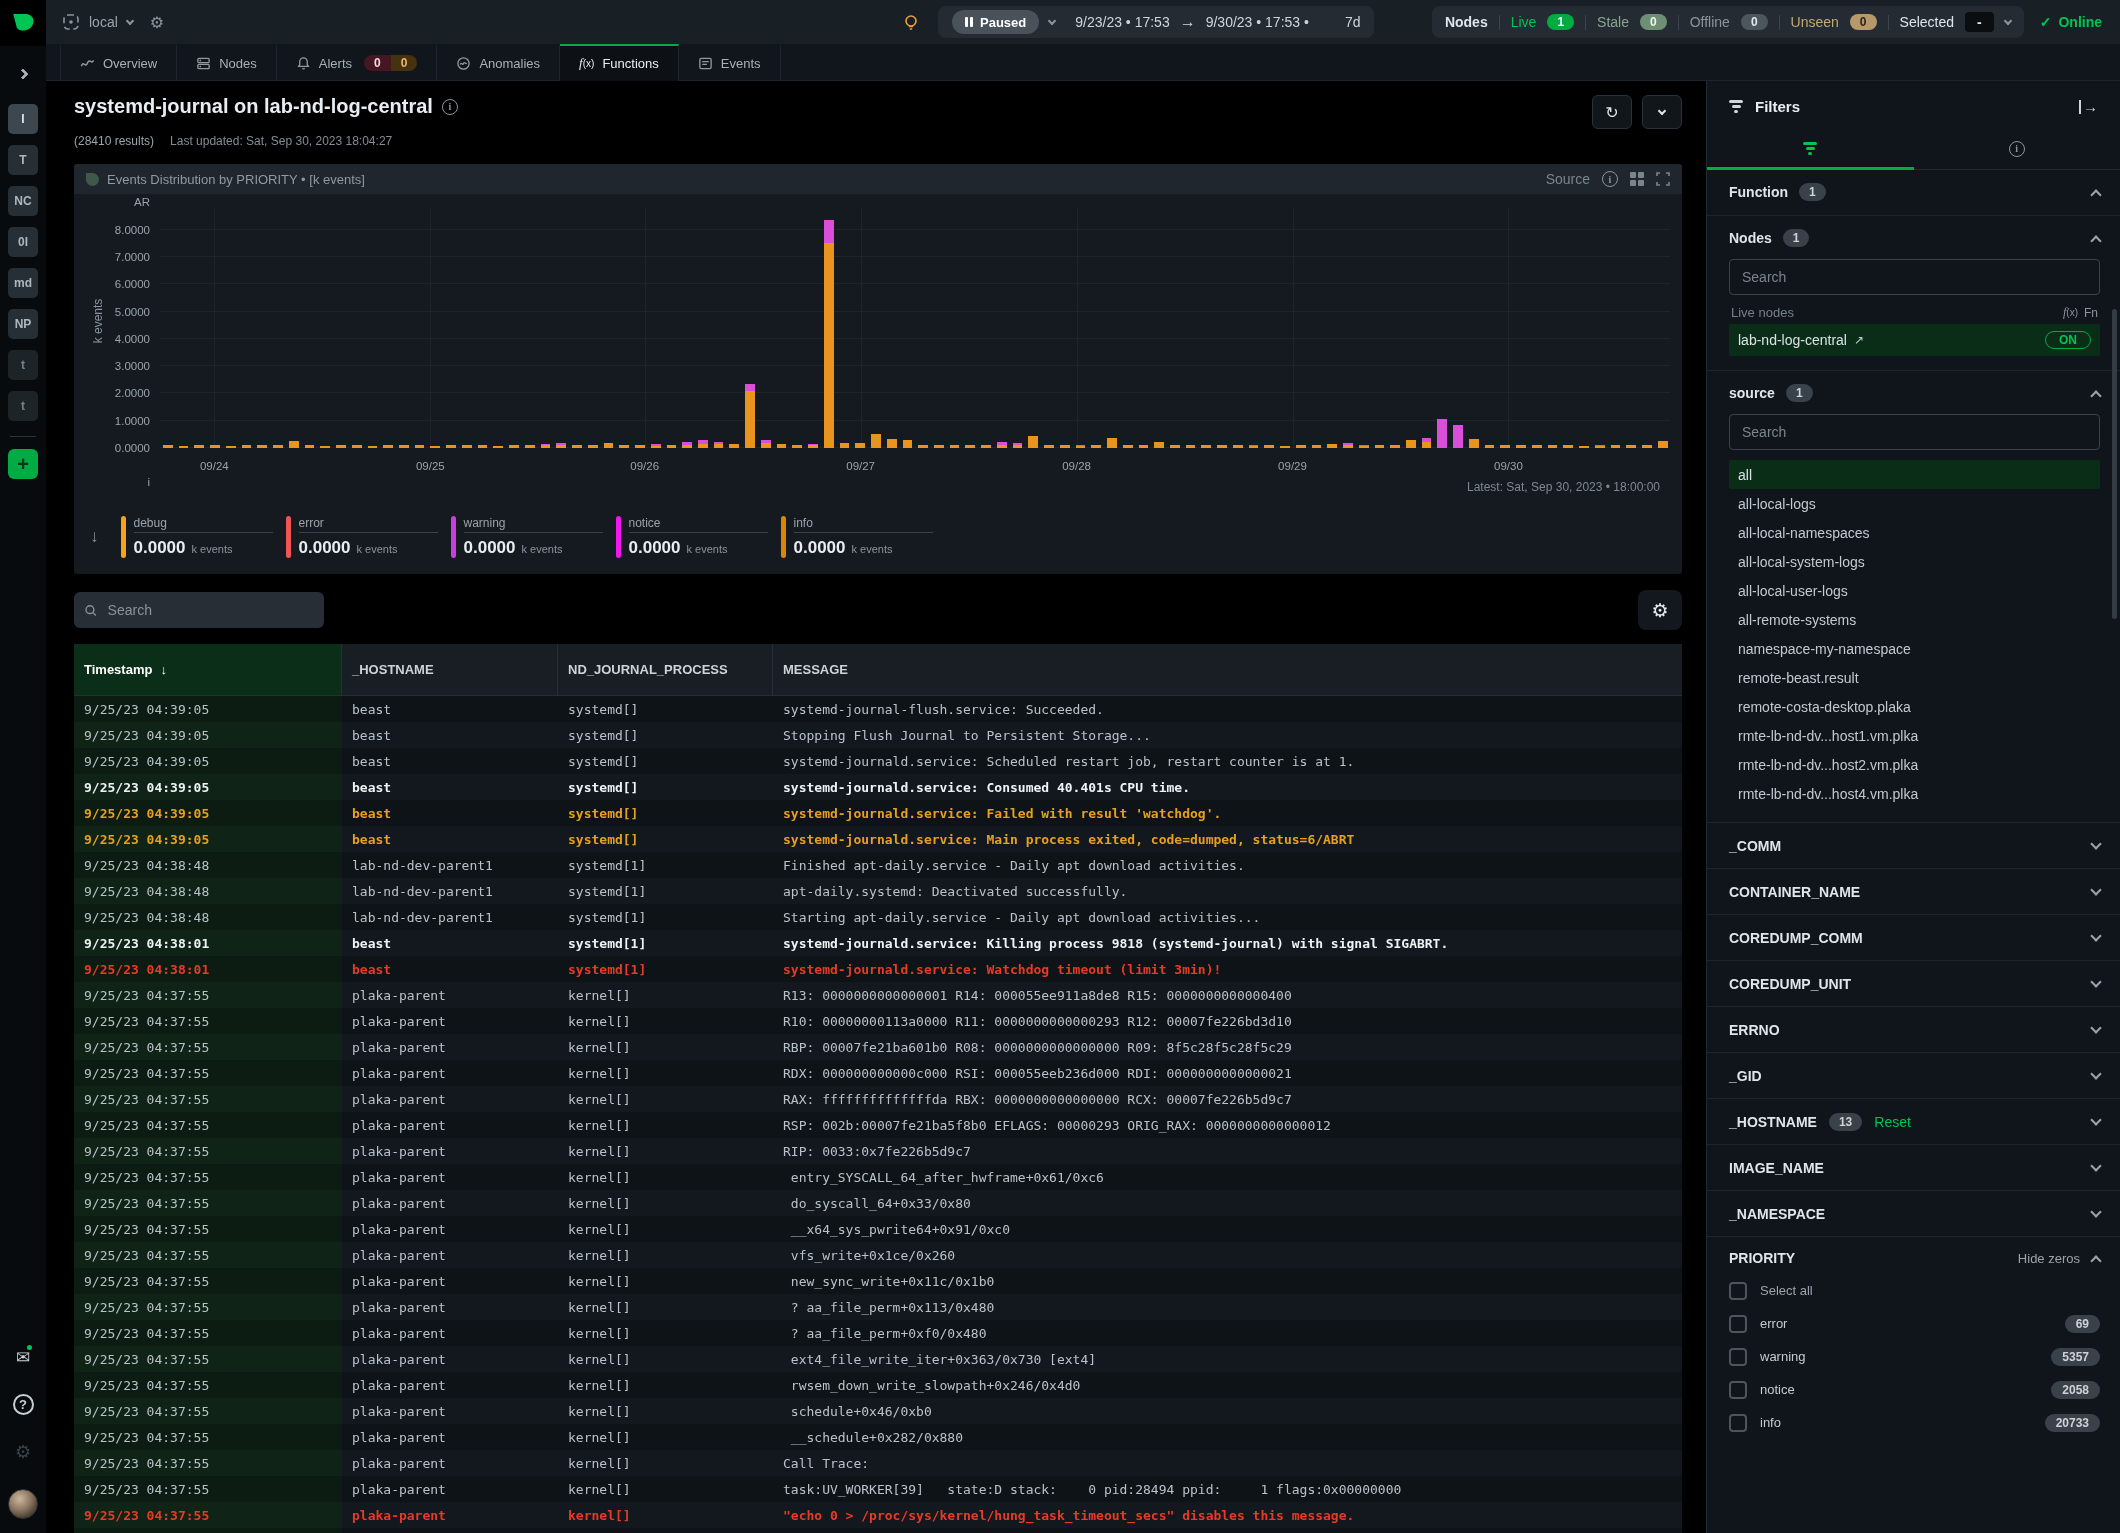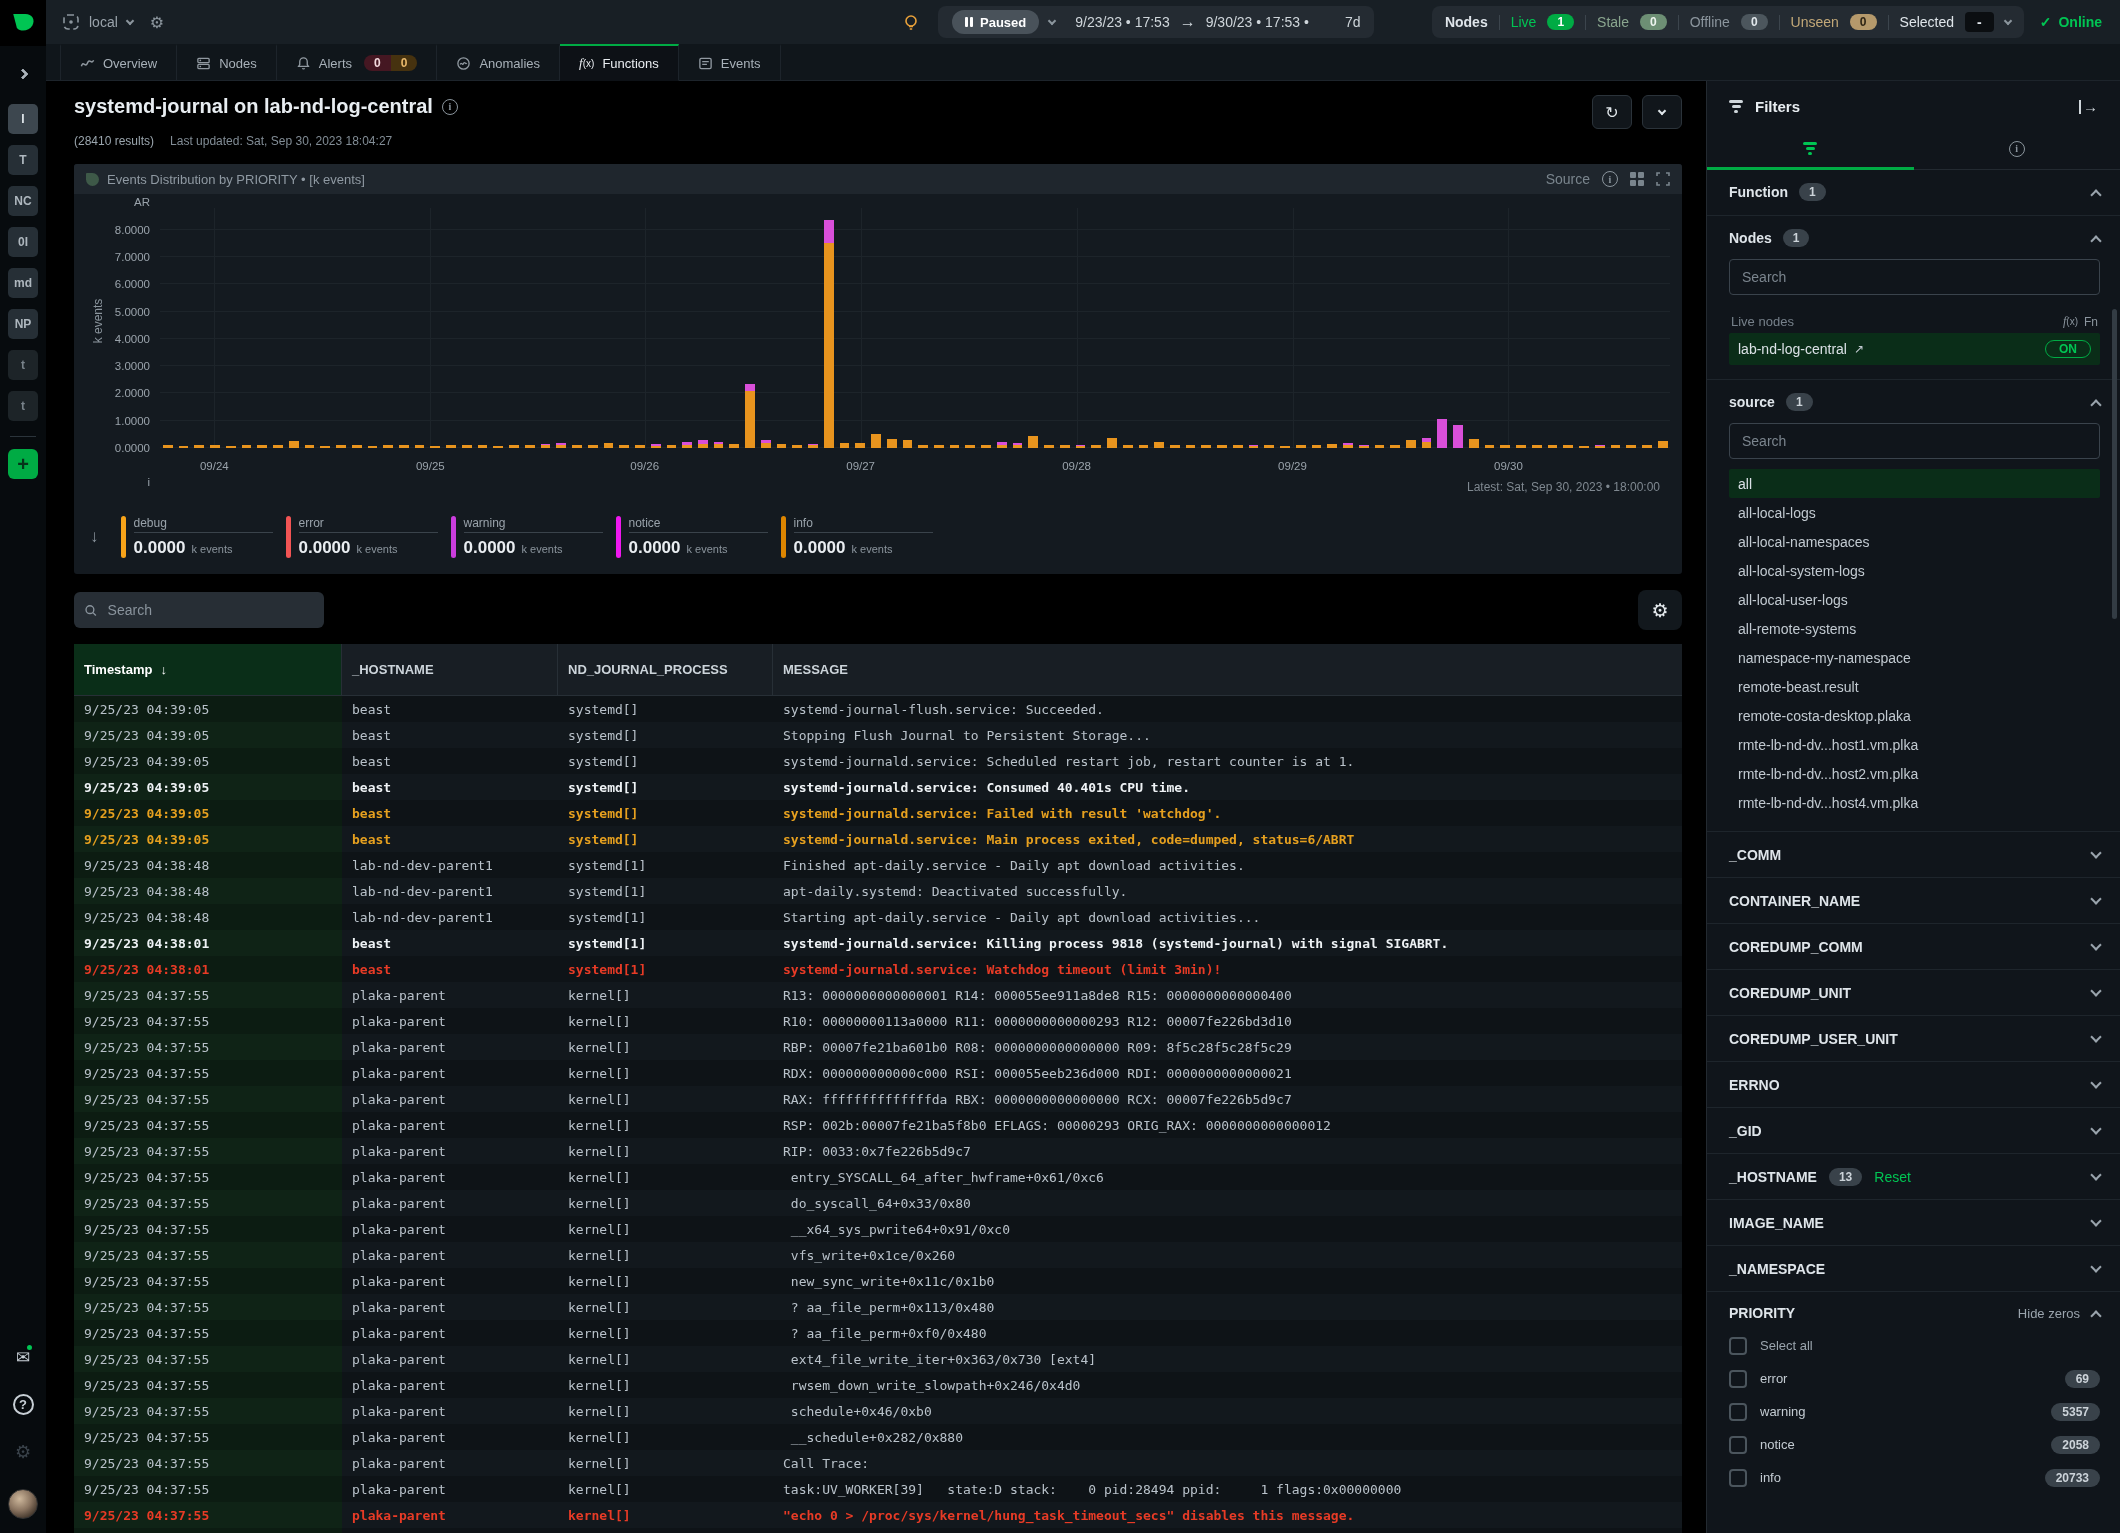--- a/index.html
+++ b/index.html
@@ -142,21 +142,21 @@
   .badge{background:#39424a;color:#ccd3d9;font-size:12px;border-radius:10px;padding:2px 10px;font-weight:700;}
   .chev{display:inline-block;width:8px;height:8px;border-right:2px solid #9aa4ad;border-bottom:2px solid #9aa4ad;margin-left:auto;}
   .chev.up{transform:rotate(-135deg);margin-top:5px;}
   .chev.down{transform:rotate(45deg);margin-top:-3px;}
   .optlist{margin-top:10px;}
   .opt{height:29px;display:flex;align-items:center;padding:0 9px;color:#c2cad1;font-size:14px;border-radius:2px;cursor:pointer;}
   .opt.sel{background:#0a2d18;color:#dbe1e6;}
   .sb-input{height:36px;border:1px solid #3a434c;border-radius:4px;display:flex;align-items:center;padding:0 10px;margin:12px 0 4px;}
   .sb-input input{background:transparent;border:none;outline:none;color:#c6cdd3;font-size:14px;width:100%;}
   .sb-input input::placeholder{color:#7b858e;}
-  .live-row{display:flex;align-items:flex-end;color:#76808a;font-size:13px;margin:19px 0 4px;padding:0 2px;}
+  .live-row{display:flex;align-items:flex-end;color:#76808a;font-size:13px;margin:10px 0 4px;padding:0 2px;}
   .live-row .r{margin-left:auto;color:#8b959e;font-size:12px;display:flex;gap:6px;align-items:center;}
   .node-row{height:32px;display:flex;align-items:center;gap:7px;padding:0 9px;background:#0a2d18;border-radius:2px;color:#dbe1e6;font-size:14px;cursor:pointer;}
   .onpill{margin-left:auto;border:1.5px solid #00ab44;color:#00c553;border-radius:12px;padding:1px 13px;font-weight:700;font-size:12px;}
   .extlink{color:#c2cad1;font-size:12px;}
   .colsec{height:46px;display:flex;align-items:center;gap:12px;padding:0 20px 0 22px;border-bottom:1px solid #1e252c;color:#dfe5ea;font-weight:700;font-size:14px;cursor:pointer;}
   .reset{color:#00c553;font-weight:400;font-size:14px;cursor:pointer;}
   .ptitle{display:flex;align-items:center;color:#dfe5ea;font-size:14px;font-weight:700;}
   .hz{margin-left:auto;color:#9aa4ad;font-weight:400;font-size:13px;margin-right:12px;}
   .prow{height:33px;display:flex;align-items:center;gap:13px;}
   .cbx{width:18px;height:18px;border:2px solid #4b555d;border-radius:4px;cursor:pointer;flex:none;}
@@ -1143,24 +1143,20 @@
         </div>
         <div class="colsec">
           <span>COREDUMP_COMM</span>
           <span class="chev down"></span>
         </div>
         <div class="colsec">
           <span>COREDUMP_UNIT</span>
           <span class="chev down"></span>
         </div>
         <div class="colsec">
-          <span>COREDUMP_USER_UNIT</span>
-          <span class="chev down"></span>
-        </div>
-        <div class="colsec">
           <span>ERRNO</span>
           <span class="chev down"></span>
         </div>
         <div class="colsec">
           <span>_GID</span>
           <span class="chev down"></span>
         </div>
         <div class="colsec">
           <span>_HOSTNAME</span>
           <span class="badge">13</span>

